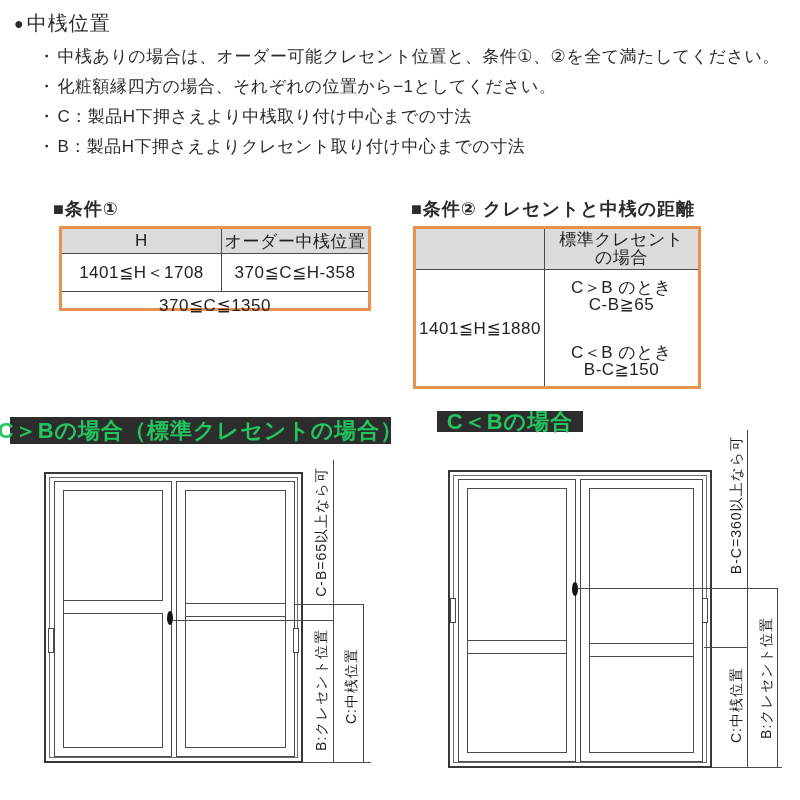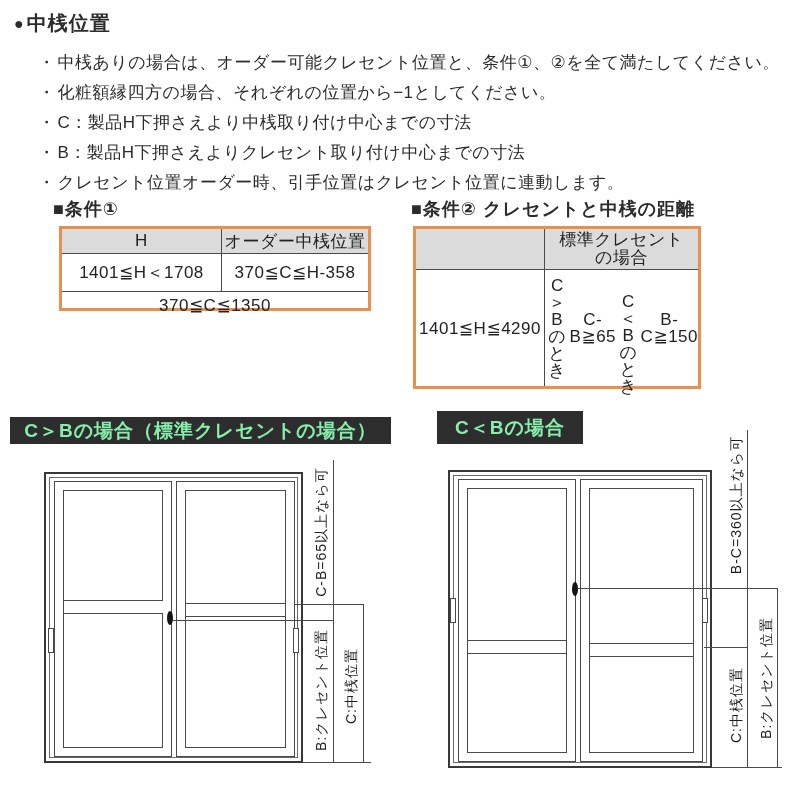--- a/index.html
+++ b/index.html
@@ -1,40 +1,40 @@
 <!DOCTYPE html>
 <html><head>
 <meta charset="utf-8">
 <style>
   html,body{margin:0;padding:0;background:#fff;}
   body{font-family:"Liberation Sans","DejaVu Sans",sans-serif;color:#222;}
   .page{position:relative;width:800px;height:800px;background:#fff;overflow:hidden;}
 
   
-  .heading{position:absolute;left:14px;top:10px;font-size:20px;font-weight:bold;color:#2b2b2b;letter-spacing:1px;}
+  .heading{position:absolute;left:14px;top:10px;font-size:20px;font-weight:normal;color:#2b2b2b;letter-spacing:1px;}
   .hmark{font-size:16px;margin-right:2px;vertical-align:1px;}
-  .notes{position:absolute;left:38px;top:48px;width:750px;list-style:none;margin:0;padding:0;}
+  .notes{position:absolute;left:38px;top:42px;width:750px;list-style:none;margin:0;padding:0;}
   .notes li{height:30px;line-height:30px;font-size:17px;letter-spacing:0.5px;white-space:nowrap;color:#2b2b2b;}
   .notes .b{margin-right:2px;}
 
   
   .sec-title{position:absolute;font-size:18px;font-weight:bold;color:#2b2b2b;letter-spacing:1px;white-space:nowrap;}
 
   
   .ctable{position:absolute;border:3px solid #E8914E;background:#fff;box-sizing:border-box;font-size:17px;color:#222;}
   .trow{display:flex;box-sizing:border-box;}
   .cell{display:flex;align-items:center;justify-content:center;box-sizing:border-box;text-align:center;letter-spacing:0.5px;}
   .grayhead{background:#DBDBDB;}
   .br{border-right:1px solid #4a4a4a;}
   .bb{border-bottom:1px solid #4a4a4a;}
-  .t2lines{display:flex;flex-direction:row;align-items:center;justify-content:center;line-height:17px;}
+  .t2lines{display:flex;flex-direction:column;align-items:center;justify-content:center;line-height:17px;}
   .t2lines .gap-top{margin-top:31px;}
 
   
-  .dtitle{position:absolute;background:#2D2D2D;color:#86efac;font-weight:bold;font-size:19px;display:flex;align-items:center;justify-content:center;letter-spacing:1px;white-space:nowrap;box-sizing:border-box;}
+  .dtitle{position:absolute;background:#2D2D2D;color:#22c55e;font-weight:bold;font-size:22px;display:flex;align-items:center;justify-content:center;letter-spacing:1px;white-space:nowrap;box-sizing:border-box;}
 
   
   .hl{position:absolute;background:#4a4a4a;height:1px;}
   .vl{position:absolute;background:#4a4a4a;width:1px;}
   .rect{position:absolute;box-sizing:border-box;background:transparent;}
   .b2{border:2px solid #383838;}
   .b1{border:1px solid #4a4a4a;}
   .b1l{border:1px solid #6a6a6a;}
   .rail{position:absolute;box-sizing:border-box;border-top:1px solid #4a4a4a;border-bottom:1px solid #4a4a4a;background:#fff;}
   .crescent{position:absolute;background:#141414;border-radius:50%;}
@@ -48,21 +48,20 @@
 
   <div class="heading">
     <span class="hmark">●</span><span>中桟位置</span>
   </div>
 
   <ul class="notes">
     <li><span class="b">・</span><span>中桟ありの場合は、オーダー可能クレセント位置と、条件①、②を全て満たしてください。</span></li>
     <li><span class="b">・</span><span>化粧額縁四方の場合、それぞれの位置から−1としてください。</span></li>
     <li><span class="b">・</span><span>C：製品H下押さえより中桟取り付け中心までの寸法</span></li>
     <li><span class="b">・</span><span>B：製品H下押さえよりクレセント取り付け中心までの寸法</span></li>
-    <li><span class="b">・</span><span>クレセント位置オーダー時、引手位置はクレセント位置に連動します。</span></li>
   </ul>
 
   <div class="sec-title" style="left:53px;top:197px;">■条件①</div>
   <div class="ctable" style="left:59px;top:226px;width:312px;height:85px;">
     <div class="trow" style="height:25px;">
       <div class="cell grayhead br bb" style="width:160px;">H</div>
       <div class="cell grayhead bb" style="flex:1;">オーダー中桟位置</div>
     </div>
     <div class="trow" style="height:38px;">
       <div class="cell br bb" style="width:160px;">1401≦H＜1708</div>
@@ -73,32 +72,32 @@
     </div>
   </div>
 
   <div class="sec-title" style="left:411px;top:197px;">■条件② クレセントと中桟の距離</div>
   <div class="ctable" style="left:413px;top:226px;width:288px;height:163px;">
     <div class="trow" style="height:41px;">
       <div class="cell grayhead br bb" style="width:129px;"></div>
       <div class="cell grayhead bb" style="flex:1;line-height:18px;padding:2px 6px;">標準クレセントの場合</div>
     </div>
     <div class="trow" style="height:116px;">
-      <div class="cell br" style="width:129px;">1401≦H≦4290</div>
+      <div class="cell br" style="width:129px;">1401≦H≦1880</div>
       <div class="cell t2lines" style="flex:1;">
         <div>C＞B のとき</div>
         <div>C-B≧65</div>
         <div class="gap-top">C＜B のとき</div>
         <div>B-C≧150</div>
       </div>
     </div>
   </div>
 
   <div class="dtitle" style="left:10px;top:417px;width:381px;height:27px;">C＞Bの場合（標準クレセントの場合）</div>
-  <div class="dtitle" style="left:437px;top:411px;width:146px;height:33px;text-align:center;">C＜Bの場合</div>
+  <div class="dtitle" style="left:437px;top:411px;width:146px;height:21px;text-align:center;">C＜Bの場合</div>
 
   <div>
     <div class="rect b2" style="left:44px;top:472px;width:259px;height:291px;"></div>
     <div class="rect b1l" style="left:49px;top:477px;width:249px;height:281px;"></div>
     <div class="rect b1" style="left:54px;top:481px;width:118px;height:276px;"></div>
     <div class="rect b1" style="left:63px;top:490px;width:100px;height:258px;"></div>
     <div class="rect b1" style="left:176px;top:481px;width:119px;height:276px;"></div>
     <div class="rect b1" style="left:185px;top:490px;width:101px;height:258px;"></div>
     <div class="rail" style="left:64px;top:600px;width:99px;height:14px;"></div>
     <div class="rail" style="left:186px;top:603px;width:99px;height:14px;"></div>

